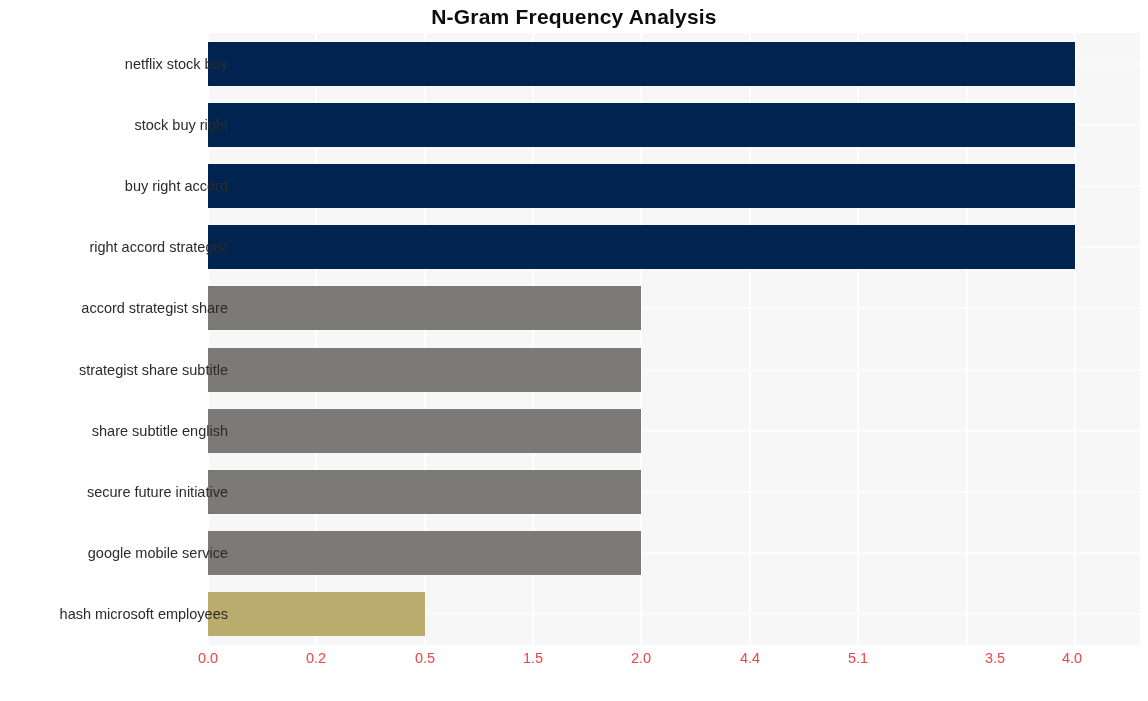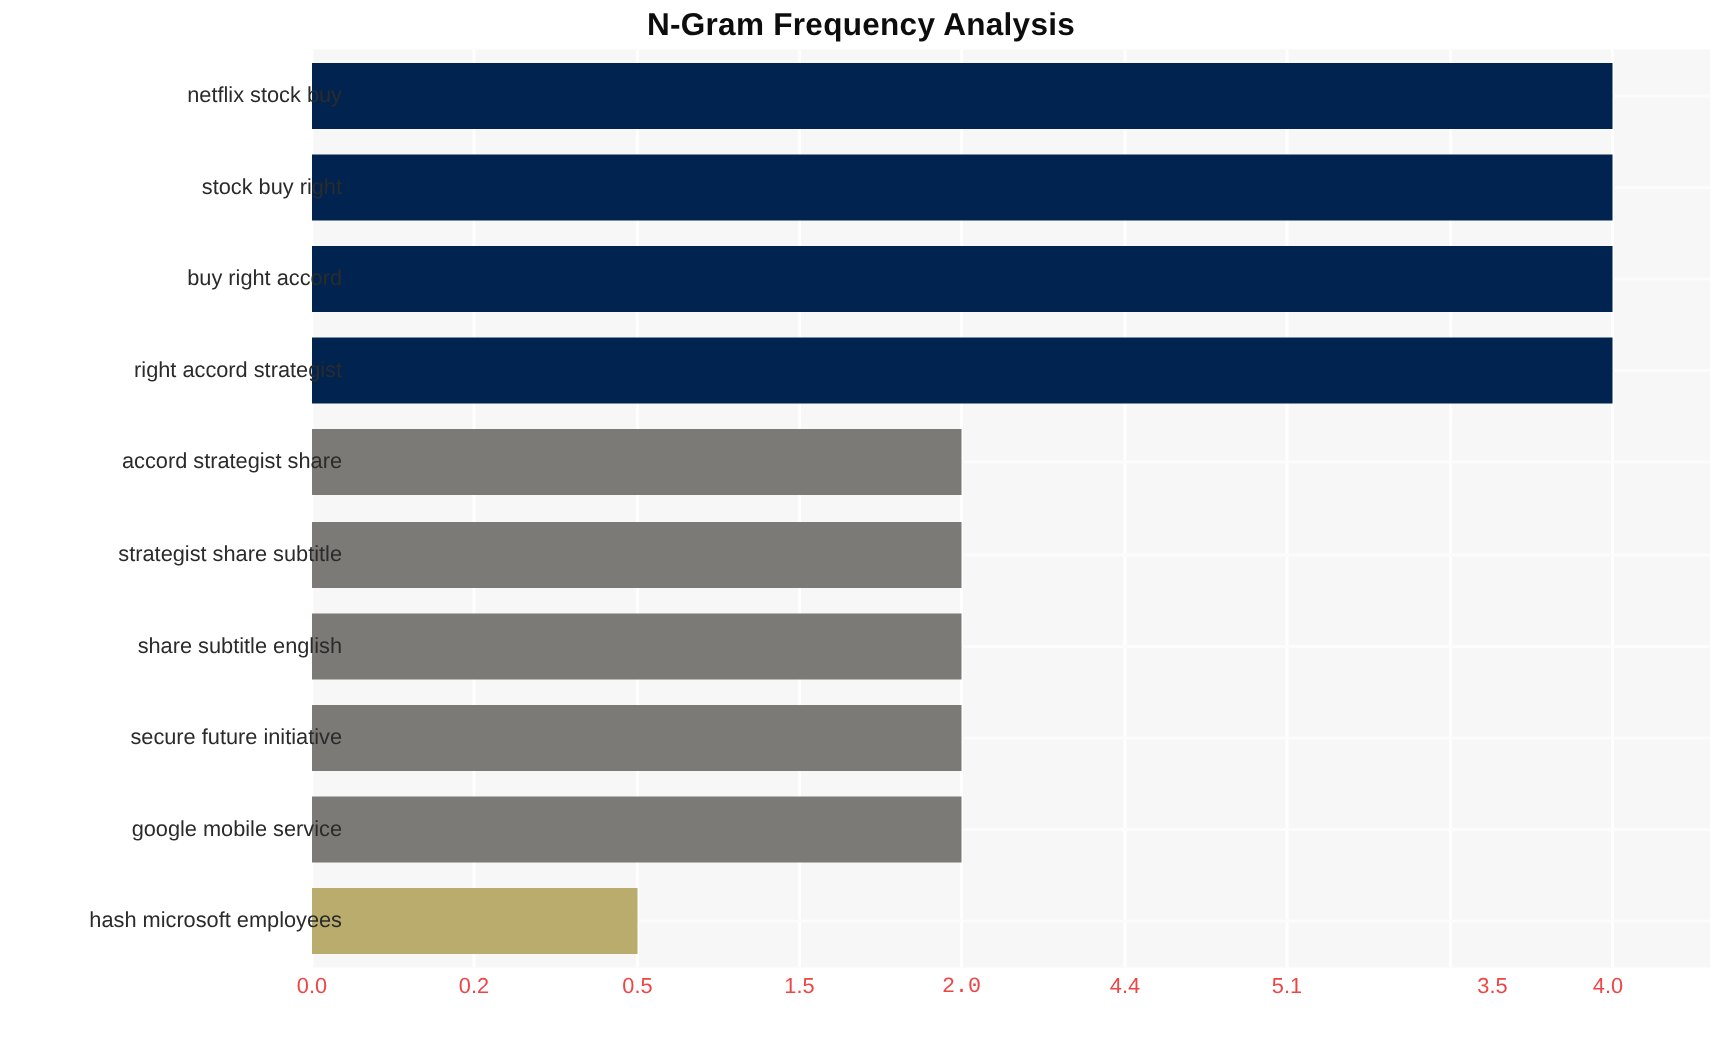--- a/index.html
+++ b/index.html
@@ -203,21 +203,21 @@
       <div class="ytick" style="top: 449px; padding-right: 8px;">secure future initiative</div>
       <div class="ytick" style="top: 510px; padding-right: 8px;">google mobile service</div>
       <div class="ytick" style="top: 571px; padding-right: 8px;">hash microsoft employees</div>
     </div>
 
   <div id="xtick-layer">
       <div class="xtick" style="left: 0px;">0.0</div>
       <div class="xtick" style="left: 108px;">0.2</div>
       <div class="xtick" style="left: 217px;">0.5</div>
       <div class="xtick" style="left: 325px;">1.5</div>
-      <div class="xtick" style="left: 433px; font-family: Liberation Mono, monospace;">2.0</div>
+      <div class="xtick" style="left: 433px;">2.0</div>
       <div class="xtick" style="left: 542px;">4.4</div>
       <div class="xtick" style="left: 650px;">5.1</div>
       <div class="xtick" style="left: 759px; margin-left: 28px;">3.5</div>
       <div class="xtick" style="left: 864px;">4.0</div>
     </div>
 
 
 </div>
 
 </body></html>

